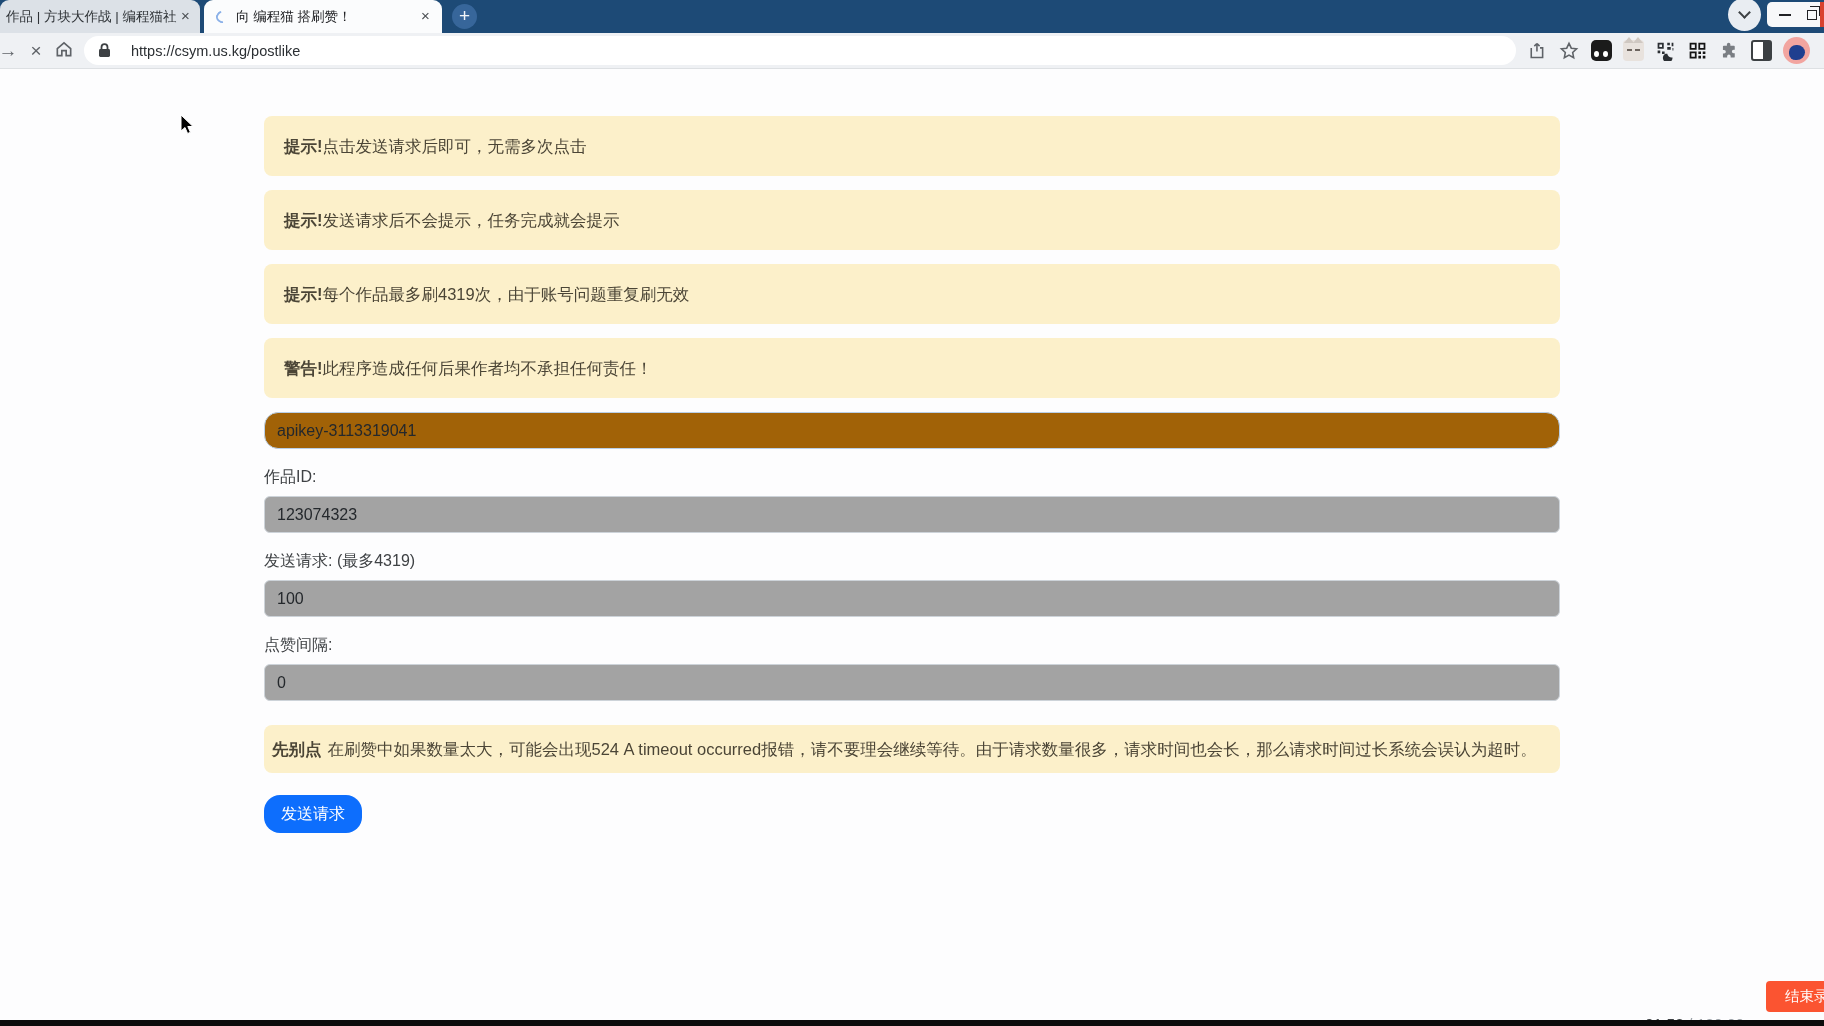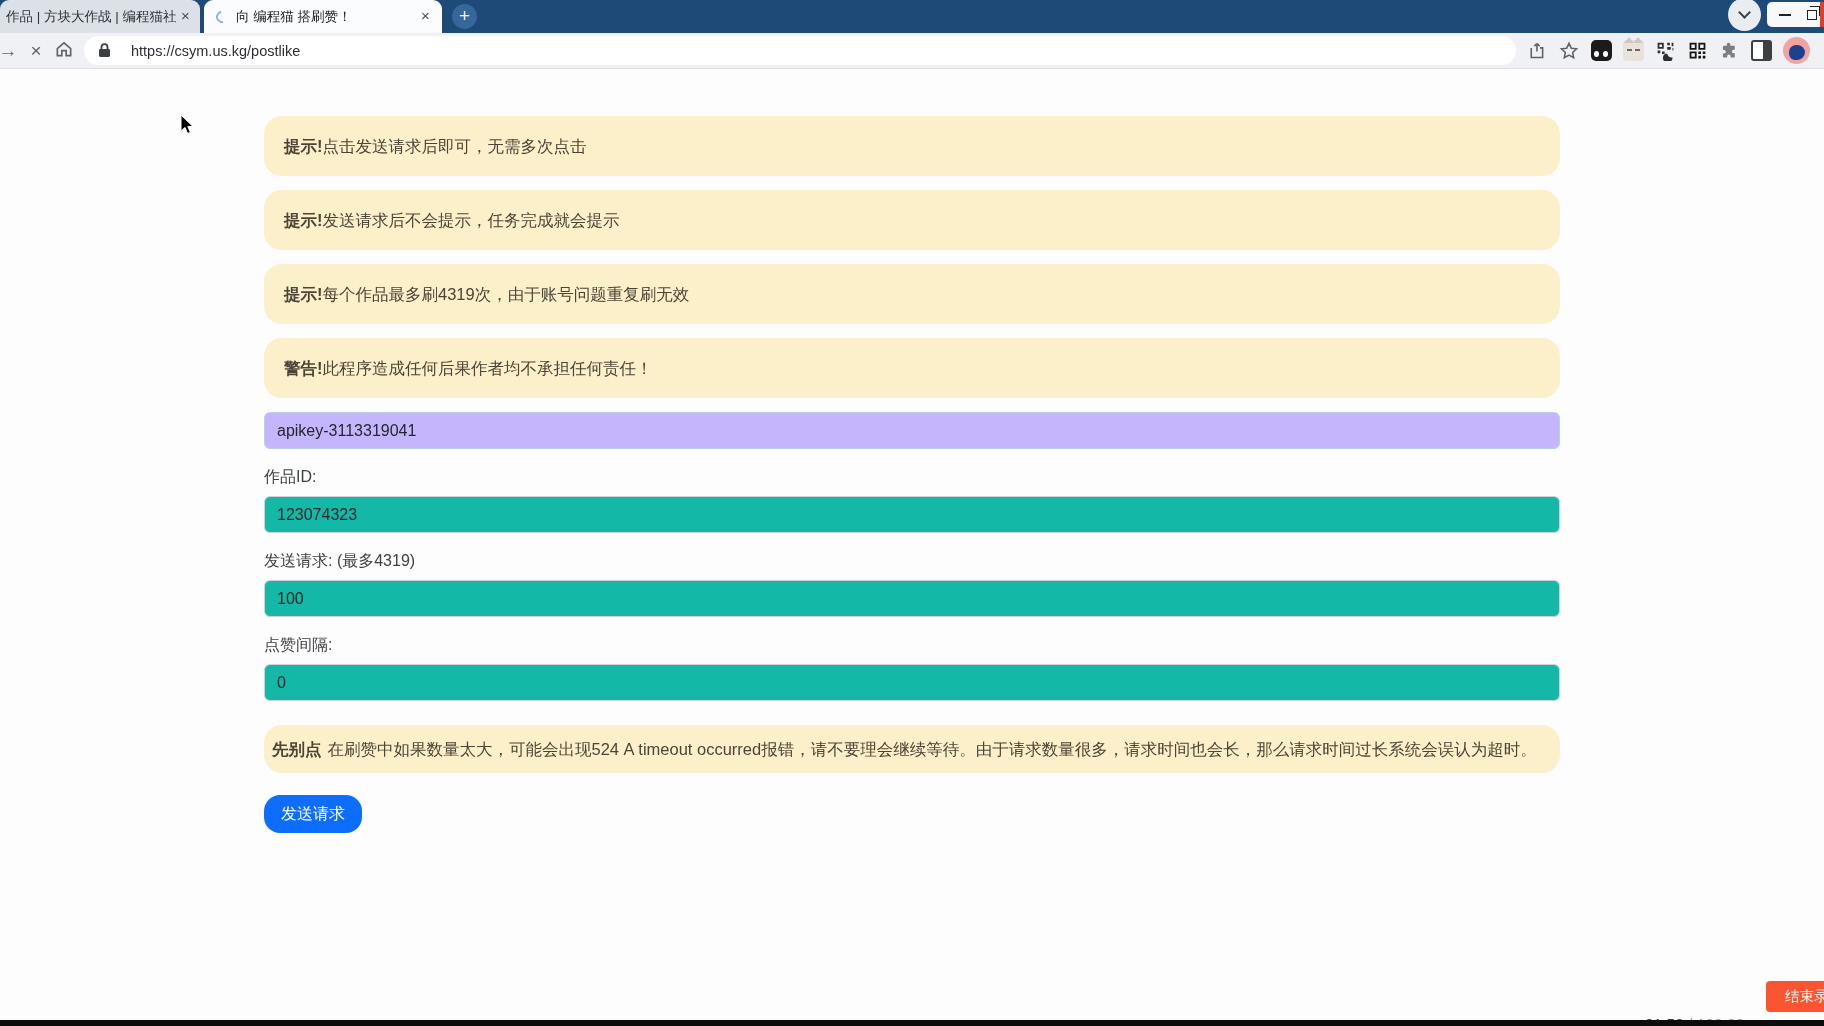--- a/index.html
+++ b/index.html
@@ -57,30 +57,30 @@
                    box-shadow:8px 0 0 #6d655f; }
   .sidebaricon { border:2px solid #3c4043; border-radius:3px; position:relative; background:#fff; }
   .sidebaricon:before { content:""; position:absolute; right:0; top:0; width:7px; height:100%; background:#3c4043; }
   .avatar { width:27px; height:27px; border-radius:50%; background:#f2a5a0; position:relative; overflow:hidden; flex:0 0 auto; }
   .avatar:before { content:""; position:absolute; left:6px; top:8px; width:16px; height:15px;
                    border-radius:48% 52% 55% 45%; background:#1f3f8f; }
 
   
   .page { position:absolute; top:70px; left:0; width:1824px; height:950px; background:#fdfdfe; }
   .container { width:1296px; margin:0 auto; padding-top:46px; }
-  .alert { background:#fcf0ca; border-radius:18px; padding:19px 20px; margin-bottom:14px;
+  .alert { background:#fcf0ca; border-radius:8px; padding:19px 20px; margin-bottom:14px;
            font-size:16.5px; color:#4b4536; line-height:22px; }
   .alert b { font-weight:bold; }
   .alert.note { padding:13px 8px; margin-top:24px; margin-bottom:0; }
   .alert.note b { margin-right:6px; }
   .form-label { margin:18px 0 8px; font-size:16px; color:#3f4245; }
   .form-input { width:100%; height:37px; border:1px solid #cdd3d9; border-radius:6px;
-                padding:0 12px; font-size:16px; color:#24282c; background:#14b8a6;
+                padding:0 12px; font-size:16px; color:#24282c; background:#a3a3a3;
                 font-family:"Liberation Sans","DejaVu Sans",sans-serif; }
-  .form-input.autofill { background:#c4b5fd; border-color:#b9cfe8; }
+  .form-input.autofill { background:#a16207; border-color:#b9cfe8;border-radius:14px; }
   .submit-btn { margin-top:22px; height:38px; padding:0 17px; background:#0d6efd; color:#fff;
                 border:none; border-radius:16px; font-size:16px;
                 font-family:"Liberation Sans","DejaVu Sans",sans-serif; }
 
   
   .rec-timer { position:absolute; top:1015px; left:1645px; font-size:15.5px; color:#3c4043; }
   .rec-timer .dim { color:#9aa0a6; }
   .rec-stop { position:absolute; top:981px; left:1766px; width:96px; height:31px; background:#fb5431;
               color:#fff; border:none; border-radius:4px; font-size:14.5px;
               font-family:"Liberation Sans","DejaVu Sans",sans-serif; }

